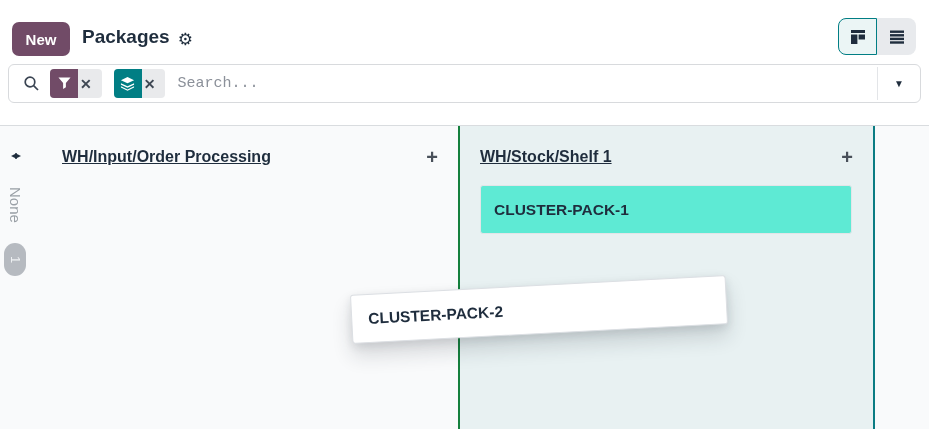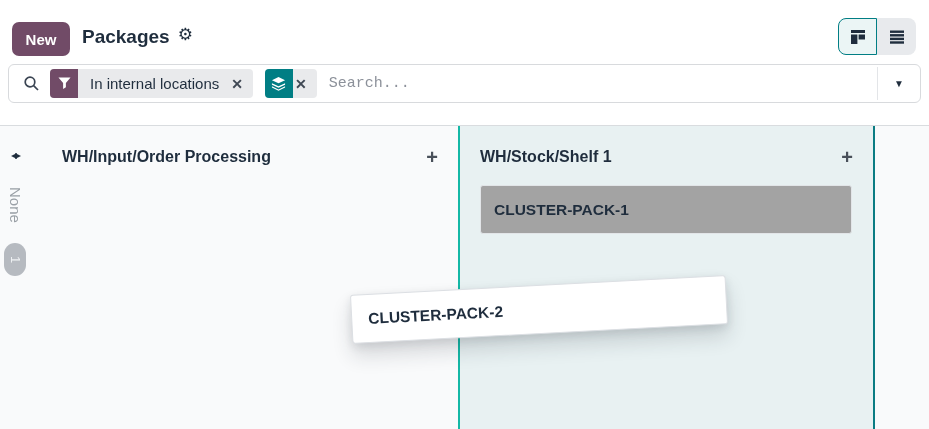--- a/index.html
+++ b/index.html
@@ -4,21 +4,21 @@
 <style>
   * { margin: 0; padding: 0; box-sizing: border-box; }
   html, body { width: 929px; height: 429px; background: #ffffff; overflow: hidden;
     font-family: "Liberation Sans", sans-serif; color: #1f2d3d; }
 
   
   .topbar { position: relative; height: 60px; background: #fff; }
   .btn-new { position: absolute; left: 12px; top: 22px; width: 58px; height: 34px;
     background: #714B67; color: #fff; border: none; border-radius: 7px;
     font-family: inherit; font-size: 15px; font-weight: 700; cursor: pointer; }
-  .title-wrap { position: absolute; left: 82px; top: 26px; display: flex; align-items: flex-start; gap: 8px; }
+  .title-wrap { position: absolute; left: 82px; top: 26px; display: flex; align-items: flex-end; gap: 8px; }
   .page-title { font-size: 19px; font-weight: 700; color: #1f2d3d; }
   .gear { font-size: 17px; color: #1f2d3d; line-height: 1; cursor: pointer; }
 
   .view-switcher { position: absolute; right: 13px; top: 18px; display: flex; }
   .vs-btn { width: 39px; height: 37px; display: flex; align-items: center; justify-content: center;
     background: #e8eaed; border: 1px solid transparent; cursor: pointer; }
   .vs-btn.kanban { border-radius: 8px 0 0 8px; background: #ebf5f5; border: 1px solid #017E84; }
   .vs-btn.list { border-radius: 0 8px 8px 0; }
   .vs-btn svg { display: block; }
 
@@ -51,29 +51,29 @@
     background: #f9fafb; cursor: pointer; }
   .unfold { margin-top: 23px; font-size: 12px; letter-spacing: -2px; color: #1f2d3d;
     cursor: pointer; line-height: 1; }
   .vlabel { margin-top: 26px; writing-mode: vertical-rl; font-size: 15px; color: #9aa0a6; }
   .vbadge { margin-top: 20px; width: 22px; height: 33px; border-radius: 11px; background: #b6bac0;
     display: flex; align-items: center; justify-content: center; }
   .vbadge span { writing-mode: vertical-rl; font-size: 13px; color: #eef0f2; }
 
   .kcol { display: flex; flex-direction: column; }
   .kcol-1 { width: 428px; background: #f9fafb; }
-  .kcol-2 { width: 417px; background: #e8f1f2; border-left: 2px solid #14b8a6; border-right: 2px solid #0b7c83; }
+  .kcol-2 { width: 417px; background: #e8f1f2; border-left: 2px solid #15803d; border-right: 2px solid #0b7c83; }
   .kcol-header { display: flex; align-items: center; justify-content: space-between;
     margin-top: 21px; }
   .kcol-1 .kcol-header { padding: 0 20px 0 32px; }
   .kcol-2 .kcol-header { padding: 0 20px 0 20px; }
-  .kcol-title { font-size: 16px; font-weight: 700; color: #1f2d3d; }
+  .kcol-title { font-size: 16px; font-weight: 700; color: #1f2d3d; text-decoration: underline; }
   .kcol-plus { font-size: 20px; font-weight: 700; color: #49505a; cursor: pointer; line-height: 1; }
 
-  .kcard { height: 49px; margin: 18px 21px 0 20px; background: #a3a3a3;
+  .kcard { height: 49px; margin: 18px 21px 0 20px; background: #5eead4;
     border: 1px solid #e2e5e8; border-radius: 3px; display: flex; align-items: center;
     padding-left: 13px; font-size: 15.5px; font-weight: 700; color: #1f2d3d; cursor: pointer; }
 
   .board-spacer { flex: 1; background: #f9fafb; }
 
   .drag-card { position: absolute; left: 351px; top: 285px; width: 376px; height: 49px;
     background: #fff; border: 1px solid #dcdfe3; border-radius: 3px;
     transform: rotate(-3deg); box-shadow: 0 12px 20px rgba(30,40,50,0.16), 0 3px 8px rgba(30,40,50,0.10);
     display: flex; align-items: center; padding-left: 16px;
     font-size: 15.5px; font-weight: 700; color: #1f2d3d; z-index: 20; cursor: grabbing; }
@@ -117,21 +117,20 @@
       <line x1="10.6" y1="10.6" x2="15" y2="15" stroke="#3a4452" stroke-width="1.7"></line>
     </svg>
   </span>
 
   <div class="facet">
     <span class="facet-icon purple">
       <svg width="13" height="13" viewBox="0 0 14 14" fill="#ffffff">
         <path d="M0.5 0.5 h13 l-5 6 v4.5 l-3 2 v-6.5 z"></path>
       </svg>
     </span>
-    <span class="facet-label">In internal locations</span>
     <span class="facet-close">✕</span>
   </div>
 
   <div class="facet">
     <span class="facet-icon teal">
       <svg width="15" height="15" viewBox="0 0 16 16" fill="#ffffff">
         <path d="M8 1 L15 4.4 8 7.8 1 4.4 Z"></path>
         <path d="M1 7.6 L8 11 15 7.6 15 9.2 8 12.6 1 9.2 Z"></path>
         <path d="M1 11 L8 14.4 15 11 15 12.2 8 15.6 1 12.2 Z"></path>
       </svg>

